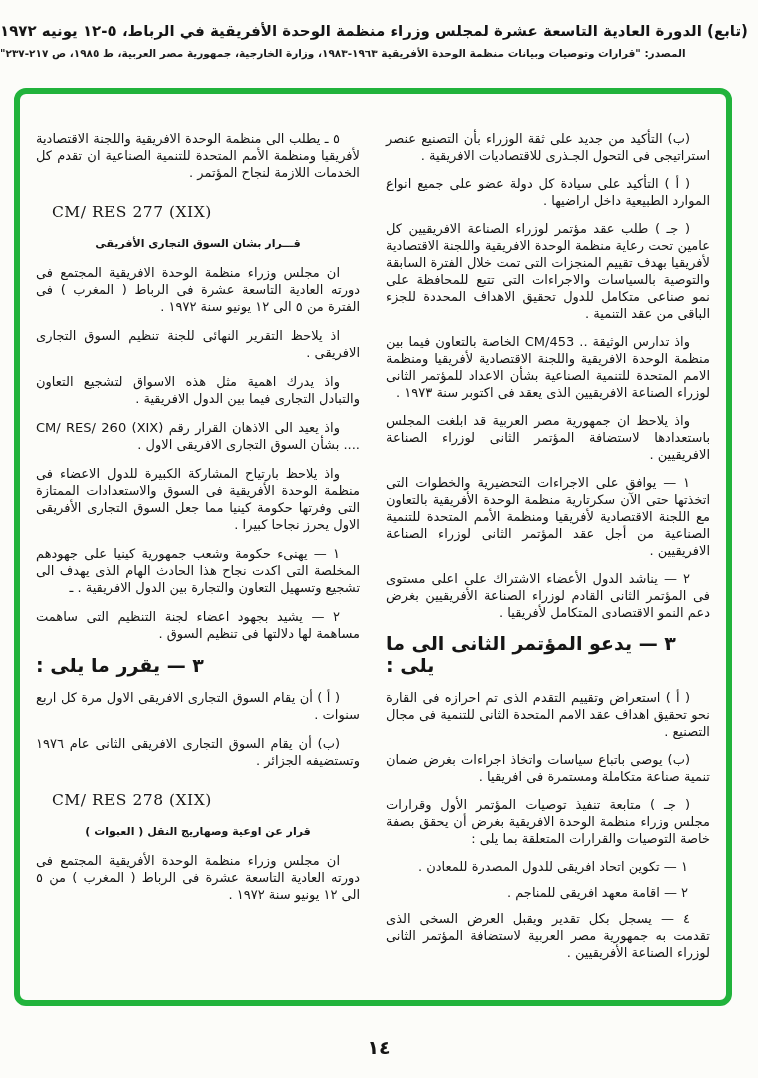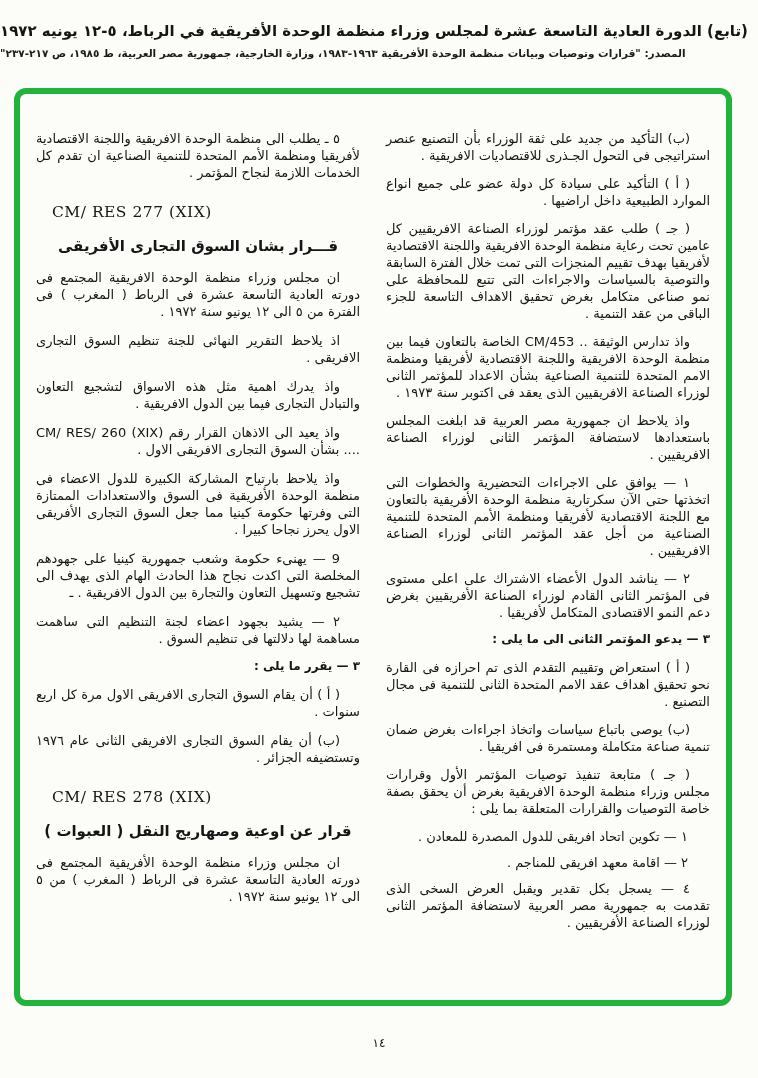--- a/index.html
+++ b/index.html
@@ -41,64 +41,65 @@
   }
   .col-second .p-body { margin-bottom: 12px; }
 
   .p-sub {
     font-size: 13px; line-height: 17px;
     text-align: right;
     padding-right: 22px;
     margin: 0 0 9px 0;
   }
   .p-subhead {
-    font-size: 12px; font-weight: bold;
-    text-align: right;
+    font-size: 19px; font-weight: bold;
+    text-align: left;
     margin: 6px 0 13px 0;
   }
   .p-code {
     direction: ltr;
     text-align: left;
     padding-left: 16px;
     font-family: "DejaVu Serif", serif;
     font-size: 15.5px;
     letter-spacing: 0.5px;
     margin: 22px 0 16px 0;
   }
   .p-title {
     font-weight: bold;
-    font-size: 15px;
+    font-size: 11px;
     text-align: center;
     margin: 0 0 14px 0;
   }
 
   .page-number {
     position: absolute;
     left: 0; right: 0;
     top: 1036px;
     text-align: center;
-    font-size: 12px;
+    font-size: 19px;
     letter-spacing: 2px;
+    font-weight: bold;
   }
 </style>
 </head>
 <body>
 
 <header class="page-header">
   <div class="hdr-title">(تابع) الدورة العادية التاسعة عشرة لمجلس وزراء منظمة الوحدة الأفريقية في الرباط، ٥-١٢ يونيه ١٩٧٢</div>
   <div class="hdr-source">المصدر: "قرارات وتوصيات وبيانات منظمة الوحدة الأفريقية ١٩٦٣-١٩٨٣، وزارة الخارجية، جمهورية مصر العربية، ط ١٩٨٥، ص ٢١٧-٢٣٧"</div>
 </header>
 
 <div class="frame" style="border-color: rgb(33, 179, 60);">
   <div class="cols">
 
     <div class="col col-first">
       <p class="p-body">(ب) التأكيد من جديد على ثقة الوزراء بأن التصنيع عنصر استراتيجى فى التحول الجـذرى للاقتصاديات الافريقية .</p>
       <p class="p-body">( أ ) التأكيد على سيادة كل دولة عضو على جميع انواع الموارد الطبيعية داخل اراضيها .</p>
-      <p class="p-body">( جـ ) طلب عقد مؤتمر لوزراء الصناعة الافريقيين كل عامين تحت رعاية منظمة الوحدة الافريقية واللجنة الاقتصادية لأفريقيا بهدف تقييم المنجزات التى تمت خلال الفترة السابقة والتوصية بالسياسات والاجراءات التى تتبع للمحافظة على نمو صناعى متكامل بغرض تحقيق الاهداف التاسعة للجزء الباقى من عقد التنمية .</p>
+      <p class="p-body">( جـ ) طلب عقد مؤتمر لوزراء الصناعة الافريقيين كل عامين تحت رعاية منظمة الوحدة الافريقية واللجنة الاقتصادية لأفريقيا بهدف تقييم المنجزات التى تمت خلال الفترة السابقة والتوصية بالسياسات والاجراءات التى تتبع للمحافظة على نمو صناعى متكامل للدول تحقيق الاهداف المحددة للجزء الباقى من عقد التنمية .</p>
       <p class="p-body">واذ تدارس الوثيقة .. CM/453 الخاصة بالتعاون فيما بين منظمة الوحدة الافريقية واللجنة الاقتصادية لأفريقيا ومنظمة الامم المتحدة للتنمية الصناعية بشأن الاعداد للمؤتمر الثانى لوزراء الصناعة الافريقيين الذى يعقد فى اكتوبر سنة ١٩٧٣ .</p>
       <p class="p-body">واذ يلاحظ ان جمهورية مصر العربية قد ابلغت المجلس باستعدادها لاستضافة المؤتمر الثانى لوزراء الصناعة الافريقيين .</p>
       <p class="p-body">١ — يوافق على الاجراءات التحضيرية والخطوات التى اتخذتها حتى الآن سكرتارية منظمة الوحدة الأفريقية بالتعاون مع اللجنة الاقتصادية لأفريقيا ومنظمة الأمم المتحدة للتنمية الصناعية من أجل عقد المؤتمر الثانى لوزراء الصناعة الافريقيين .</p>
       <p class="p-body">٢ — يناشد الدول الأعضاء الاشتراك على اعلى مستوى فى المؤتمر الثانى القادم لوزراء الصناعة الأفريقيين بغرض دعم النمو الاقتصادى المتكامل لأفريقيا .</p>
       <p class="p-subhead">٣ — يدعو المؤتمر الثانى الى ما يلى :</p>
       <p class="p-body">( أ ) استعراض وتقييم التقدم الذى تم احرازه فى القارة نحو تحقيق اهداف عقد الامم المتحدة الثانى للتنمية فى مجال التصنيع .</p>
       <p class="p-body">(ب) يوصى باتباع سياسات واتخاذ اجراءات بغرض ضمان تنمية صناعة متكاملة ومستمرة فى افريقيا .</p>
       <p class="p-body">( جـ ) متابعة تنفيذ توصيات المؤتمر الأول وقرارات مجلس وزراء منظمة الوحدة الافريقية بغرض أن يحقق بصفة خاصة التوصيات والقرارات المتعلقة بما يلى :</p>
       <p class="p-sub">١ — تكوين اتحاد افريقى للدول المصدرة للمعادن .</p>
       <p class="p-sub">٢ — اقامة معهد افريقى للمناجم .</p>
@@ -107,21 +108,21 @@
 
     <div class="col col-second">
       <p class="p-body">٥ ـ يطلب الى منظمة الوحدة الافريقية واللجنة الاقتصادية لأفريقيا ومنظمة الأمم المتحدة للتنمية الصناعية ان تقدم كل الخدمات اللازمة لنجاح المؤتمر .</p>
       <p class="p-code">CM/ RES 277 (XIX)</p>
       <p class="p-title">قـــرار بشان السوق التجارى الأفريقى</p>
       <p class="p-body">ان مجلس وزراء منظمة الوحدة الافريقية المجتمع فى دورته العادية التاسعة عشرة فى الرباط ( المغرب ) فى الفترة من ٥ الى ١٢ يونيو سنة ١٩٧٢ .</p>
       <p class="p-body">اذ يلاحظ التقرير النهائى للجنة تنظيم السوق التجارى الافريقى .</p>
       <p class="p-body">واذ يدرك اهمية مثل هذه الاسواق لتشجيع التعاون والتبادل التجارى فيما بين الدول الافريقية .</p>
       <p class="p-body">واذ يعيد الى الاذهان القرار رقم CM/ RES/ 260 (XIX) .... بشأن السوق التجارى الافريقى الاول .</p>
       <p class="p-body">واذ يلاحظ بارتياح المشاركة الكبيرة للدول الاعضاء فى منظمة الوحدة الأفريقية فى السوق والاستعدادات الممتازة التى وفرتها حكومة كينيا مما جعل السوق التجارى الأفريقى الاول يحرز نجاحا كبيرا .</p>
-      <p class="p-body">9 — يهنىء حكومة وشعب جمهورية كينيا على جهودهم المخلصة التى اكدت نجاح هذا الحادث الهام الذى يهدف الى تشجيع وتسهيل التعاون والتجارة بين الدول الافريقية . ـ</p>
+      <p class="p-body">١ — يهنىء حكومة وشعب جمهورية كينيا على جهودهم المخلصة التى اكدت نجاح هذا الحادث الهام الذى يهدف الى تشجيع وتسهيل التعاون والتجارة بين الدول الافريقية . ـ</p>
       <p class="p-body">٢ — يشيد بجهود اعضاء لجنة التنظيم التى ساهمت مساهمة لها دلالتها فى تنظيم السوق .</p>
       <p class="p-subhead">٣ — يقرر ما يلى :</p>
       <p class="p-body">( أ ) أن يقام السوق التجارى الافريقى الاول مرة كل اربع سنوات .</p>
       <p class="p-body">(ب) أن يقام السوق التجارى الافريقى الثانى عام ١٩٧٦ وتستضيفه الجزائر .</p>
       <p class="p-code">CM/ RES 278 (XIX)</p>
       <p class="p-title">قرار عن اوعية وصهاريج النقل ( العبوات )</p>
       <p class="p-body">ان مجلس وزراء منظمة الوحدة الأفريقية المجتمع فى دورته العادية التاسعة عشرة فى الرباط ( المغرب ) من ٥ الى ١٢ يونيو سنة ١٩٧٢ .</p>
     </div>
 
   </div>

